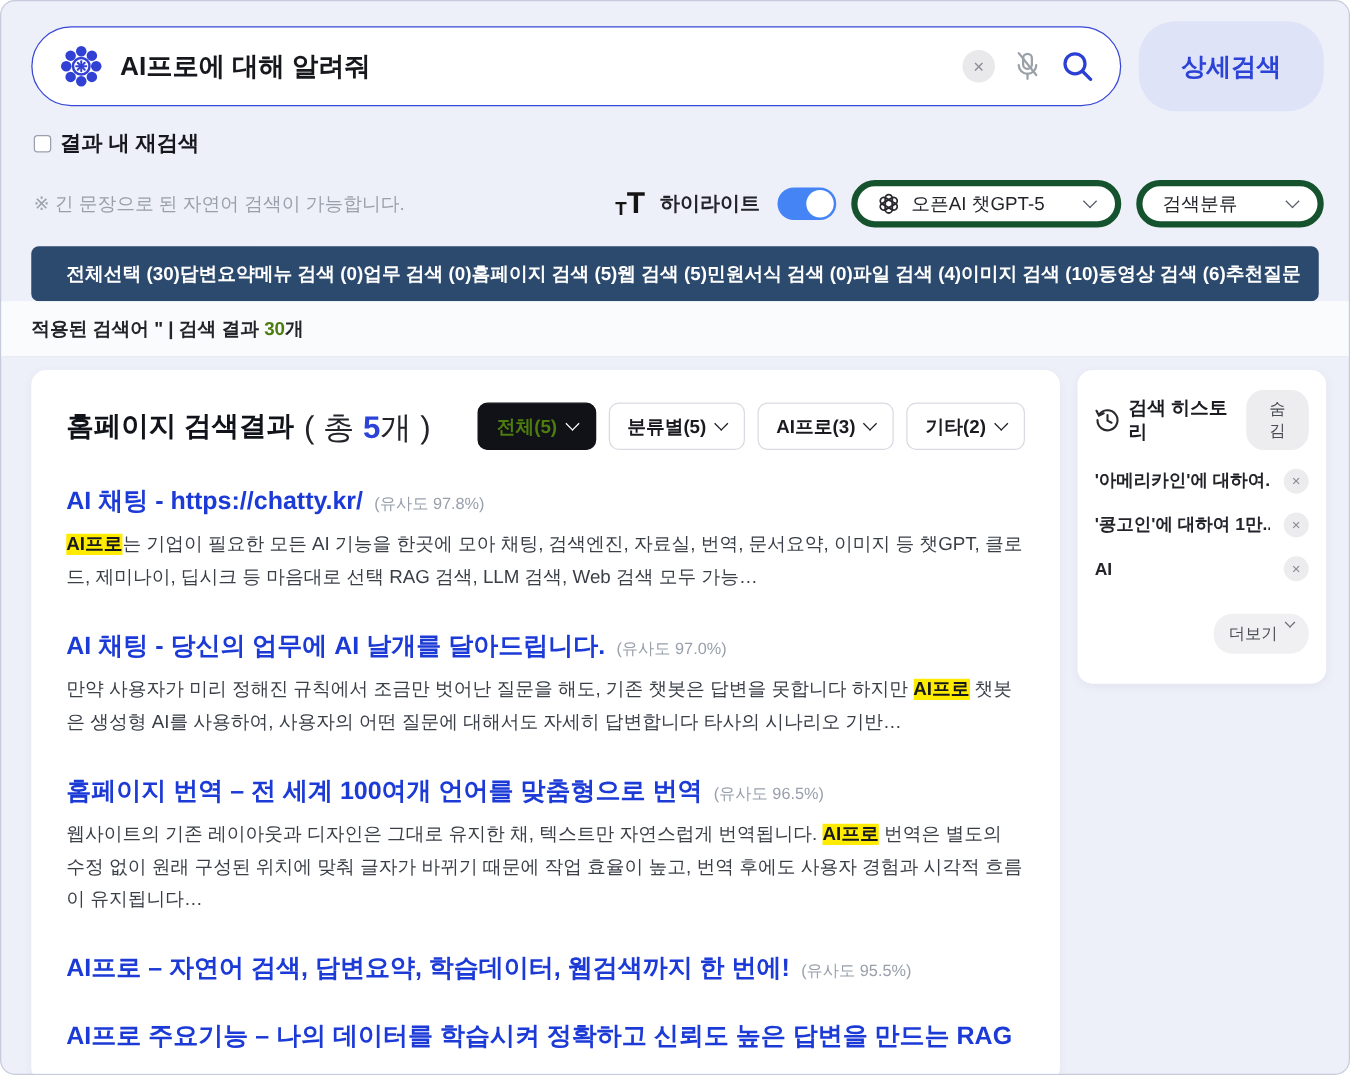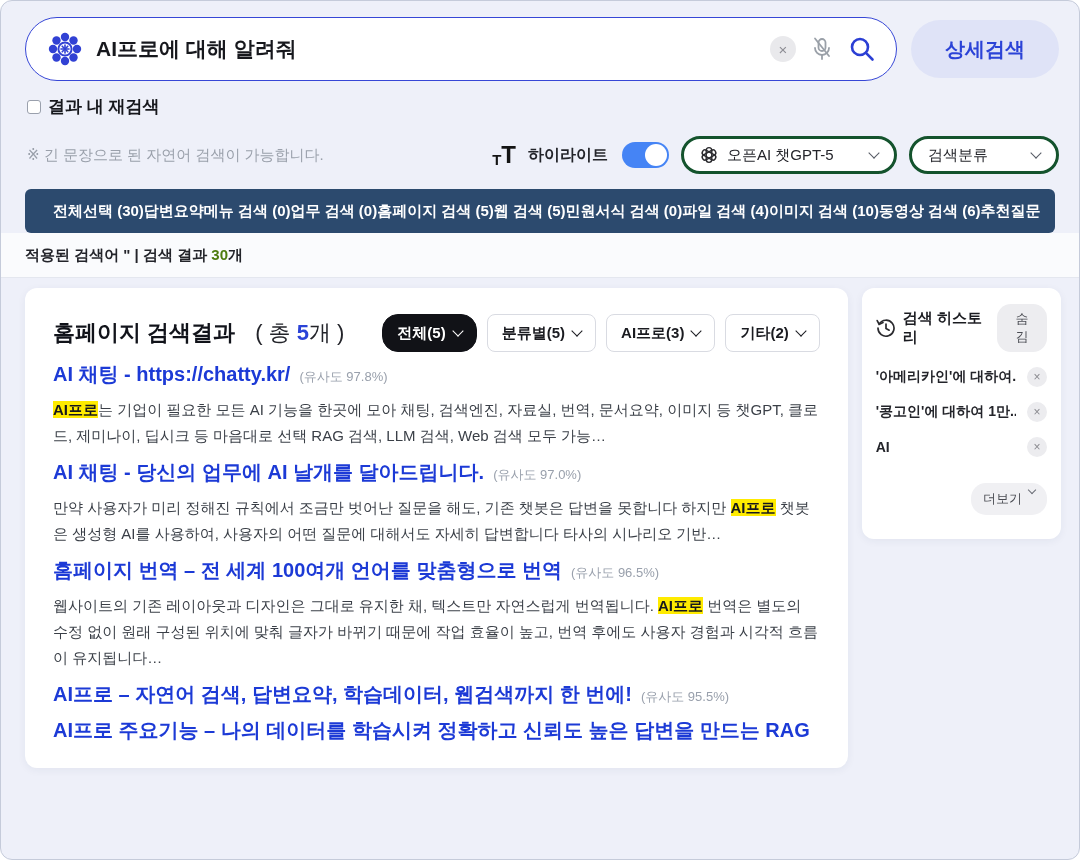--- a/index.html
+++ b/index.html
@@ -16,40 +16,40 @@
     display:flex; align-items:center; padding:0 20px 0 22px; gap:14px;
   }
   .search-pill input {
     flex:1; border:none; outline:none; font-family:inherit;
     font-size:21px; font-weight:700; color:#17181d; background:transparent;
   }
   .clear-btn { width:26px; height:26px; border-radius:50%; background:#e9e9ec; color:#8d8d94;
     display:flex; align-items:center; justify-content:center; font-size:15px; cursor:pointer; }
   .icon-btn { display:flex; align-items:center; justify-content:center; cursor:pointer; }
   .detail-btn {
-    width:148px; height:58px; border:none; border-radius:29px; background:#dfe3f7;
+    width:148px; height:72px; border:none; border-radius:29px; background:#dfe3f7;
     color:#2b43d7; font-size:20px; font-weight:700; font-family:inherit; cursor:pointer;
   }
 
   
   .check-row { display:flex; align-items:center; gap:7px; padding:14px 0 0 26px; }
   .checkbox { width:14px; height:14px; border:1.5px solid #9aa0ad; border-radius:3px; background:#fff; cursor:pointer; }
   .check-label { font-size:17px; font-weight:700; color:#17181d; }
 
   
   .options-row { display:flex; align-items:center; padding:18px 20px 0 26px; }
   .hint { font-size:15px; color:#9aa0ab; }
   .options-right { margin-left:auto; display:flex; align-items:center; gap:12px; }
   .tT { font-weight:800; color:#141414; display:flex; align-items:flex-end; line-height:1; }
   .tT .t-small { font-size:15px; } .tT .t-big { font-size:24px; }
   .hl-label { font-size:16px; font-weight:600; color:#23242a; margin-right:2px; }
   .toggle { width:47px; height:26px; border-radius:13px; background:#4584f5; position:relative; cursor:pointer; }
   .toggle .knob { position:absolute; top:2px; right:2px; width:22px; height:22px; border-radius:50%; background:#fff; }
   .select-pill {
-    height:38px; background:#fff; border:3px solid #14532d; border-radius:19px;
+    height:38px; background:#fff; border:5px solid #14532d; border-radius:19px;
     display:flex; align-items:center; gap:9px; padding:0 16px; cursor:pointer;
     font-size:15px; color:#23242a;
   }
   .select-model { width:216px; } .select-category { width:150px; }
   .select-pill .lbl { flex:1; }
   .chev { width:8px; height:8px; border-right:1.8px solid #555a64; border-bottom:1.8px solid #555a64;
     transform:rotate(45deg); margin-top:-4px; flex:0 0 auto; }
 
   
   .navtabs {
@@ -64,33 +64,33 @@
   .applied .count { color:#4d7c0f; font-weight:800; }
 
   
   .content { display:flex; align-items:flex-start; gap:14px; padding:10px 18px 0 24px; }
   .results-card {
     width:826px; background:#fff; border-radius:12px; box-shadow:0 2px 8px rgba(40,50,90,.06);
     padding:26px 28px 24px;
   }
   .card-head { display:flex; align-items:center; }
   .card-title { font-size:22px; font-weight:800; color:#11131a; }
-  .card-count { font-size:22px; color:#23242a; margin-left:20px; }
+  .card-count { font-size:25px; color:#23242a; margin-left:8px; }
   .card-count .count { color:#2b43d7; font-weight:800; }
   .filters { margin-left:auto; display:flex; gap:10px; }
   .filter-btn {
     height:38px; border-radius:8px; border:1px solid #d9dbe2; background:#fff;
     display:flex; align-items:center; gap:8px; padding:0 14px;
     font-size:15px; font-weight:700; color:#1a1b20; cursor:pointer; font-family:inherit;
   }
   .filter-btn .chev { border-color:#1a1b20; }
-  .filter-btn.active { background:#111217; border-color:#111217; color:#ffffff;border-radius:16px; }
+  .filter-btn.active { background:#111217; border-color:#111217; color:#4d7c0f; }
   .filter-btn.active .chev { border-color:#fff; }
 
-  .result { margin-top:9px; }
+  .result { margin-top:27px; }
   .result:first-of-type { margin-top:26px; }
   .result-title-row { display:flex; align-items:baseline; gap:9px; }
   .result-title { font-size:20px; font-weight:800; color:#1c3ad6; cursor:pointer; text-decoration:none; }
   .similarity { font-size:13px; color:#99a0ac; white-space:nowrap; }
   .result-desc { margin-top:9px; font-size:15px; line-height:1.76; color:#3a3f47; }
   .hl-mark { background:#ffeb00; font-weight:800; color:#17181d; }
 
   
   .history-card {
     width:200px; background:#fff; border-radius:12px; box-shadow:0 2px 8px rgba(40,50,90,.06);

